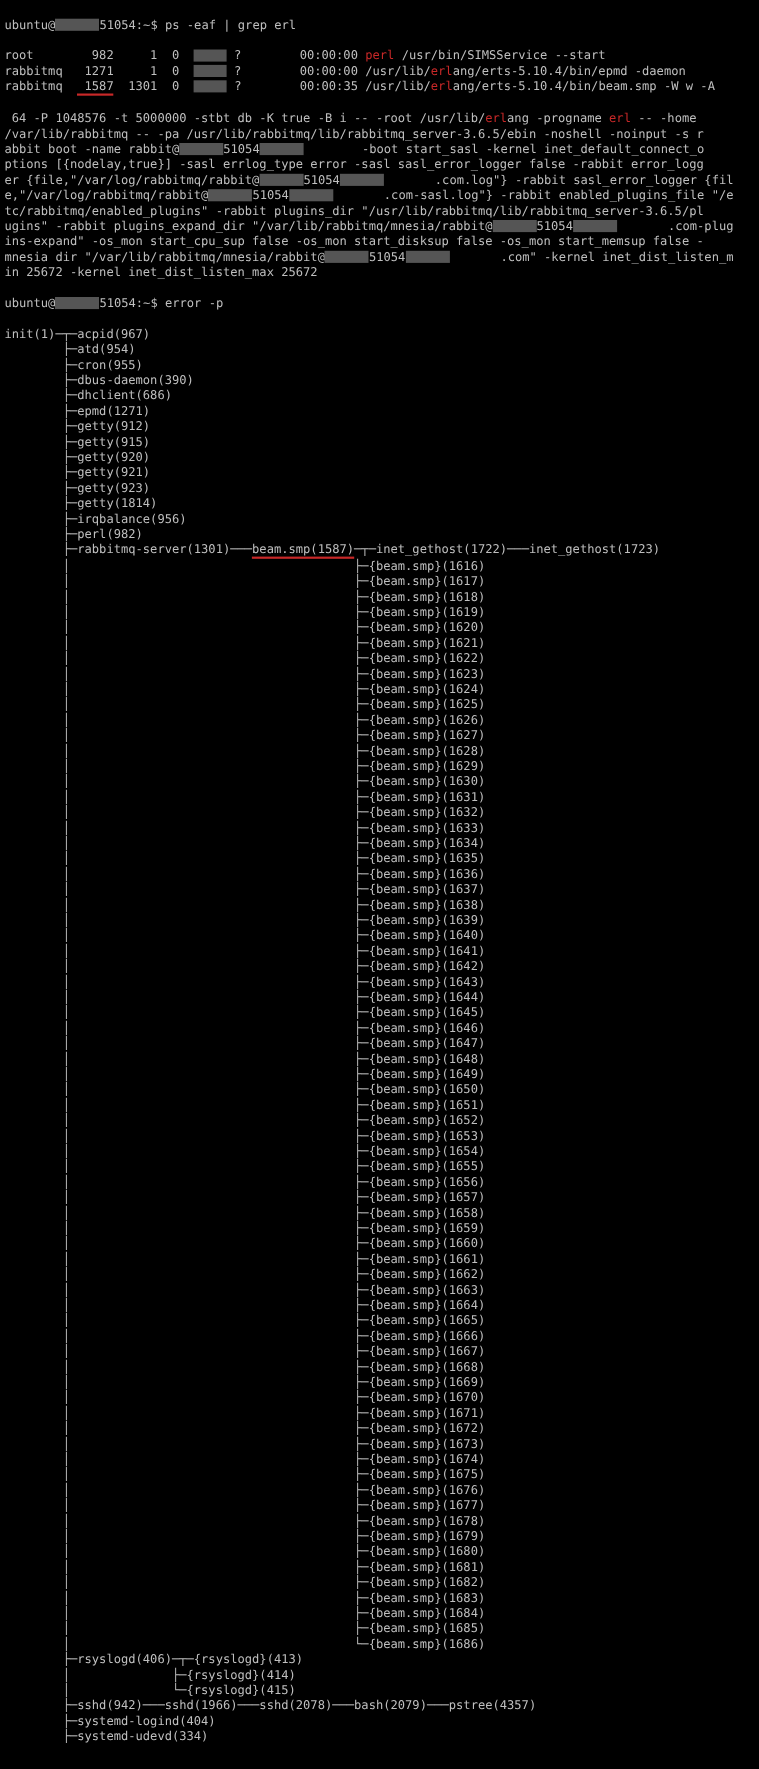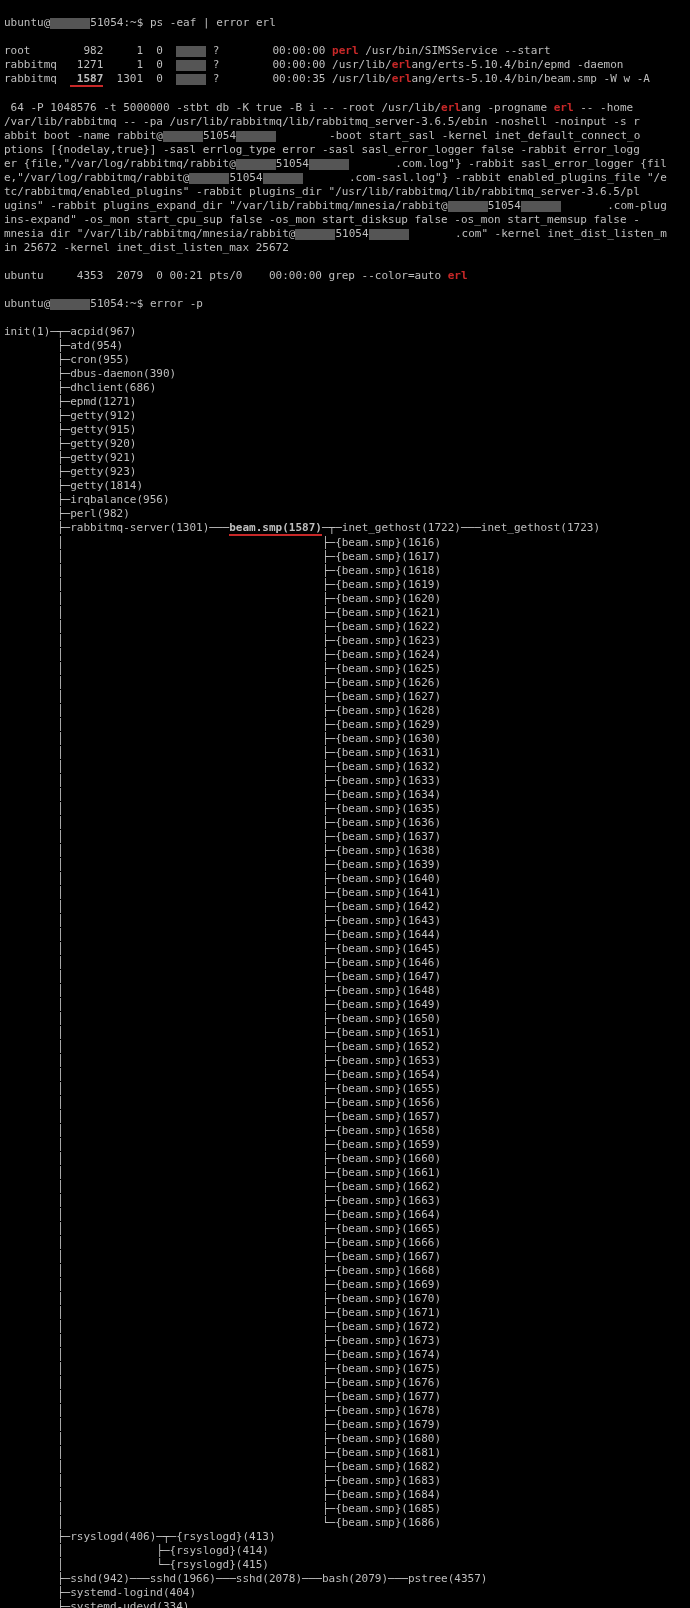--- a/index.html
+++ b/index.html
@@ -1,25 +1,24 @@
 <!DOCTYPE html>
 <html><head>
 <meta charset="utf-8">
 <style>
   html,body{margin:0;padding:0;background:#000;color:#bfbfbf;font-family:Consolas,Menlo,monospace;font-size:11px;line-height:14px;}
   .term{width:690px;min-height:1608px;background:#000;padding:2px 4px;box-sizing:border-box;white-space:pre;}
-  .hl{color:#c82828;font-weight:bold;}
+  .hl{color:#c82828;}
   .redacted{display:inline-block;background:#555;height:11px;vertical-align:middle;}
-  .underline{border-bottom:2px solid #c82828;display:inline-block;line-height:12px;font-weight:bold;}
+  .underline{border-bottom:2px solid #c82828;display:inline-block;line-height:12px;}
   .line{white-space:pre;}
 </style>
 </head>
 <body>
 
 <div class="term">
-<div class="line"><span>ubuntu@</span><span class="redacted" style="width:40px"></span><span>51054</span><span>:~$ </span><span>ps -eaf | error erl</span></div>
+<div class="line"><span>ubuntu@</span><span class="redacted" style="width:40px"></span><span>51054</span><span>:~$ </span><span>ps -eaf | grep erl</span></div>
 <div id="ps-rows"><div class="line">root        982     1  0  <span class="redacted" style="width:30px"></span> ?        00:00:00 <span class="hl">perl</span> /usr/bin/SIMSService --start</div><div class="line">rabbitmq   1271     1  0  <span class="redacted" style="width:30px"></span> ?        00:00:00 /usr/lib/<span class="hl">erl</span>ang/erts-5.10.4/bin/epmd -daemon</div><div class="line">rabbitmq  <span class="underline"> 1587</span>  1301  0  <span class="redacted" style="width:30px"></span> ?        00:00:35 /usr/lib/<span class="hl">erl</span>ang/erts-5.10.4/bin/beam.smp -W w -A</div></div>
 <div id="ps-wrap"><div class="line"> 64 -P 1048576 -t 5000000 -stbt db -K true -B i -- -root /usr/lib/<span class="hl">erl</span>ang -progname <span class="hl">erl</span> -- -home</div><div class="line">/var/lib/rabbitmq -- -pa /usr/lib/rabbitmq/lib/rabbitmq_server-3.6.5/ebin -noshell -noinput -s r</div><div class="line">abbit boot -name rabbit@<span class="redacted" style="width:40px"></span>51054<span class="redacted" style="width:40px"></span>        -boot start_sasl -kernel inet_default_connect_o</div><div class="line">ptions [{nodelay,true}] -sasl errlog_type error -sasl sasl_error_logger false -rabbit error_logg</div><div class="line">er {file,"/var/log/rabbitmq/rabbit@<span class="redacted" style="width:40px"></span>51054<span class="redacted" style="width:40px"></span>       .com.log"} -rabbit sasl_error_logger {fil</div><div class="line">e,"/var/log/rabbitmq/rabbit@<span class="redacted" style="width:40px"></span>51054<span class="redacted" style="width:40px"></span>       .com-sasl.log"} -rabbit enabled_plugins_file "/e</div><div class="line">tc/rabbitmq/enabled_plugins" -rabbit plugins_dir "/usr/lib/rabbitmq/lib/rabbitmq_server-3.6.5/pl</div><div class="line">ugins" -rabbit plugins_expand_dir "/var/lib/rabbitmq/mnesia/rabbit@<span class="redacted" style="width:40px"></span>51054<span class="redacted" style="width:40px"></span>       .com-plug</div><div class="line">ins-expand" -os_mon start_cpu_sup false -os_mon start_disksup false -os_mon start_memsup false -</div><div class="line">mnesia dir "/var/lib/rabbitmq/mnesia/rabbit@<span class="redacted" style="width:40px"></span>51054<span class="redacted" style="width:40px"></span>       .com" -kernel inet_dist_listen_m</div><div class="line">in 25672 -kernel inet_dist_listen_max 25672</div></div>
-<div class="line" id="ps-last">ubuntu     4353  2079  0 00:21 pts/0    00:00:00 grep --color=auto <span class="hl">erl</span></div>
 <div class="line"><span>ubuntu@</span><span class="redacted" style="width:40px"></span><span>51054</span><span>:~$ </span><span>error -p</span></div>
 <div id="tree"><div class="line">init(1)─┬─acpid(967)</div><div class="line">        ├─atd(954)</div><div class="line">        ├─cron(955)</div><div class="line">        ├─dbus-daemon(390)</div><div class="line">        ├─dhclient(686)</div><div class="line">        ├─epmd(1271)</div><div class="line">        ├─getty(912)</div><div class="line">        ├─getty(915)</div><div class="line">        ├─getty(920)</div><div class="line">        ├─getty(921)</div><div class="line">        ├─getty(923)</div><div class="line">        ├─getty(1814)</div><div class="line">        ├─irqbalance(956)</div><div class="line">        ├─perl(982)</div><div class="line">        ├─rabbitmq-server(1301)───<span class="underline">beam.smp(1587)</span>─┬─inet_gethost(1722)───inet_gethost(1723)</div><div class="line">        │                                       ├─{beam.smp}(1616)</div><div class="line">        │                                       ├─{beam.smp}(1617)</div><div class="line">        │                                       ├─{beam.smp}(1618)</div><div class="line">        │                                       ├─{beam.smp}(1619)</div><div class="line">        │                                       ├─{beam.smp}(1620)</div><div class="line">        │                                       ├─{beam.smp}(1621)</div><div class="line">        │                                       ├─{beam.smp}(1622)</div><div class="line">        │                                       ├─{beam.smp}(1623)</div><div class="line">        │                                       ├─{beam.smp}(1624)</div><div class="line">        │                                       ├─{beam.smp}(1625)</div><div class="line">        │                                       ├─{beam.smp}(1626)</div><div class="line">        │                                       ├─{beam.smp}(1627)</div><div class="line">        │                                       ├─{beam.smp}(1628)</div><div class="line">        │                                       ├─{beam.smp}(1629)</div><div class="line">        │                                       ├─{beam.smp}(1630)</div><div class="line">        │                                       ├─{beam.smp}(1631)</div><div class="line">        │                                       ├─{beam.smp}(1632)</div><div class="line">        │                                       ├─{beam.smp}(1633)</div><div class="line">        │                                       ├─{beam.smp}(1634)</div><div class="line">        │                                       ├─{beam.smp}(1635)</div><div class="line">        │                                       ├─{beam.smp}(1636)</div><div class="line">        │                                       ├─{beam.smp}(1637)</div><div class="line">        │                                       ├─{beam.smp}(1638)</div><div class="line">        │                                       ├─{beam.smp}(1639)</div><div class="line">        │                                       ├─{beam.smp}(1640)</div><div class="line">        │                                       ├─{beam.smp}(1641)</div><div class="line">        │                                       ├─{beam.smp}(1642)</div><div class="line">        │                                       ├─{beam.smp}(1643)</div><div class="line">        │                                       ├─{beam.smp}(1644)</div><div class="line">        │                                       ├─{beam.smp}(1645)</div><div class="line">        │                                       ├─{beam.smp}(1646)</div><div class="line">        │                                       ├─{beam.smp}(1647)</div><div class="line">        │                                       ├─{beam.smp}(1648)</div><div class="line">        │                                       ├─{beam.smp}(1649)</div><div class="line">        │                                       ├─{beam.smp}(1650)</div><div class="line">        │                                       ├─{beam.smp}(1651)</div><div class="line">        │                                       ├─{beam.smp}(1652)</div><div class="line">        │                                       ├─{beam.smp}(1653)</div><div class="line">        │                                       ├─{beam.smp}(1654)</div><div class="line">        │                                       ├─{beam.smp}(1655)</div><div class="line">        │                                       ├─{beam.smp}(1656)</div><div class="line">        │                                       ├─{beam.smp}(1657)</div><div class="line">        │                                       ├─{beam.smp}(1658)</div><div class="line">        │                                       ├─{beam.smp}(1659)</div><div class="line">        │                                       ├─{beam.smp}(1660)</div><div class="line">        │                                       ├─{beam.smp}(1661)</div><div class="line">        │                                       ├─{beam.smp}(1662)</div><div class="line">        │                                       ├─{beam.smp}(1663)</div><div class="line">        │                                       ├─{beam.smp}(1664)</div><div class="line">        │                                       ├─{beam.smp}(1665)</div><div class="line">        │                                       ├─{beam.smp}(1666)</div><div class="line">        │                                       ├─{beam.smp}(1667)</div><div class="line">        │                                       ├─{beam.smp}(1668)</div><div class="line">        │                                       ├─{beam.smp}(1669)</div><div class="line">        │                                       ├─{beam.smp}(1670)</div><div class="line">        │                                       ├─{beam.smp}(1671)</div><div class="line">        │                                       ├─{beam.smp}(1672)</div><div class="line">        │                                       ├─{beam.smp}(1673)</div><div class="line">        │                                       ├─{beam.smp}(1674)</div><div class="line">        │                                       ├─{beam.smp}(1675)</div><div class="line">        │                                       ├─{beam.smp}(1676)</div><div class="line">        │                                       ├─{beam.smp}(1677)</div><div class="line">        │                                       ├─{beam.smp}(1678)</div><div class="line">        │                                       ├─{beam.smp}(1679)</div><div class="line">        │                                       ├─{beam.smp}(1680)</div><div class="line">        │                                       ├─{beam.smp}(1681)</div><div class="line">        │                                       ├─{beam.smp}(1682)</div><div class="line">        │                                       ├─{beam.smp}(1683)</div><div class="line">        │                                       ├─{beam.smp}(1684)</div><div class="line">        │                                       ├─{beam.smp}(1685)</div><div class="line">        │                                       └─{beam.smp}(1686)</div><div class="line">        ├─rsyslogd(406)─┬─{rsyslogd}(413)</div><div class="line">        │              ├─{rsyslogd}(414)</div><div class="line">        │              └─{rsyslogd}(415)</div><div class="line">        ├─sshd(942)───sshd(1966)───sshd(2078)───bash(2079)───pstree(4357)</div><div class="line">        ├─systemd-logind(404)</div><div class="line">        ├─systemd-udevd(334)</div></div>
 
 </div>
 
 </body></html>

